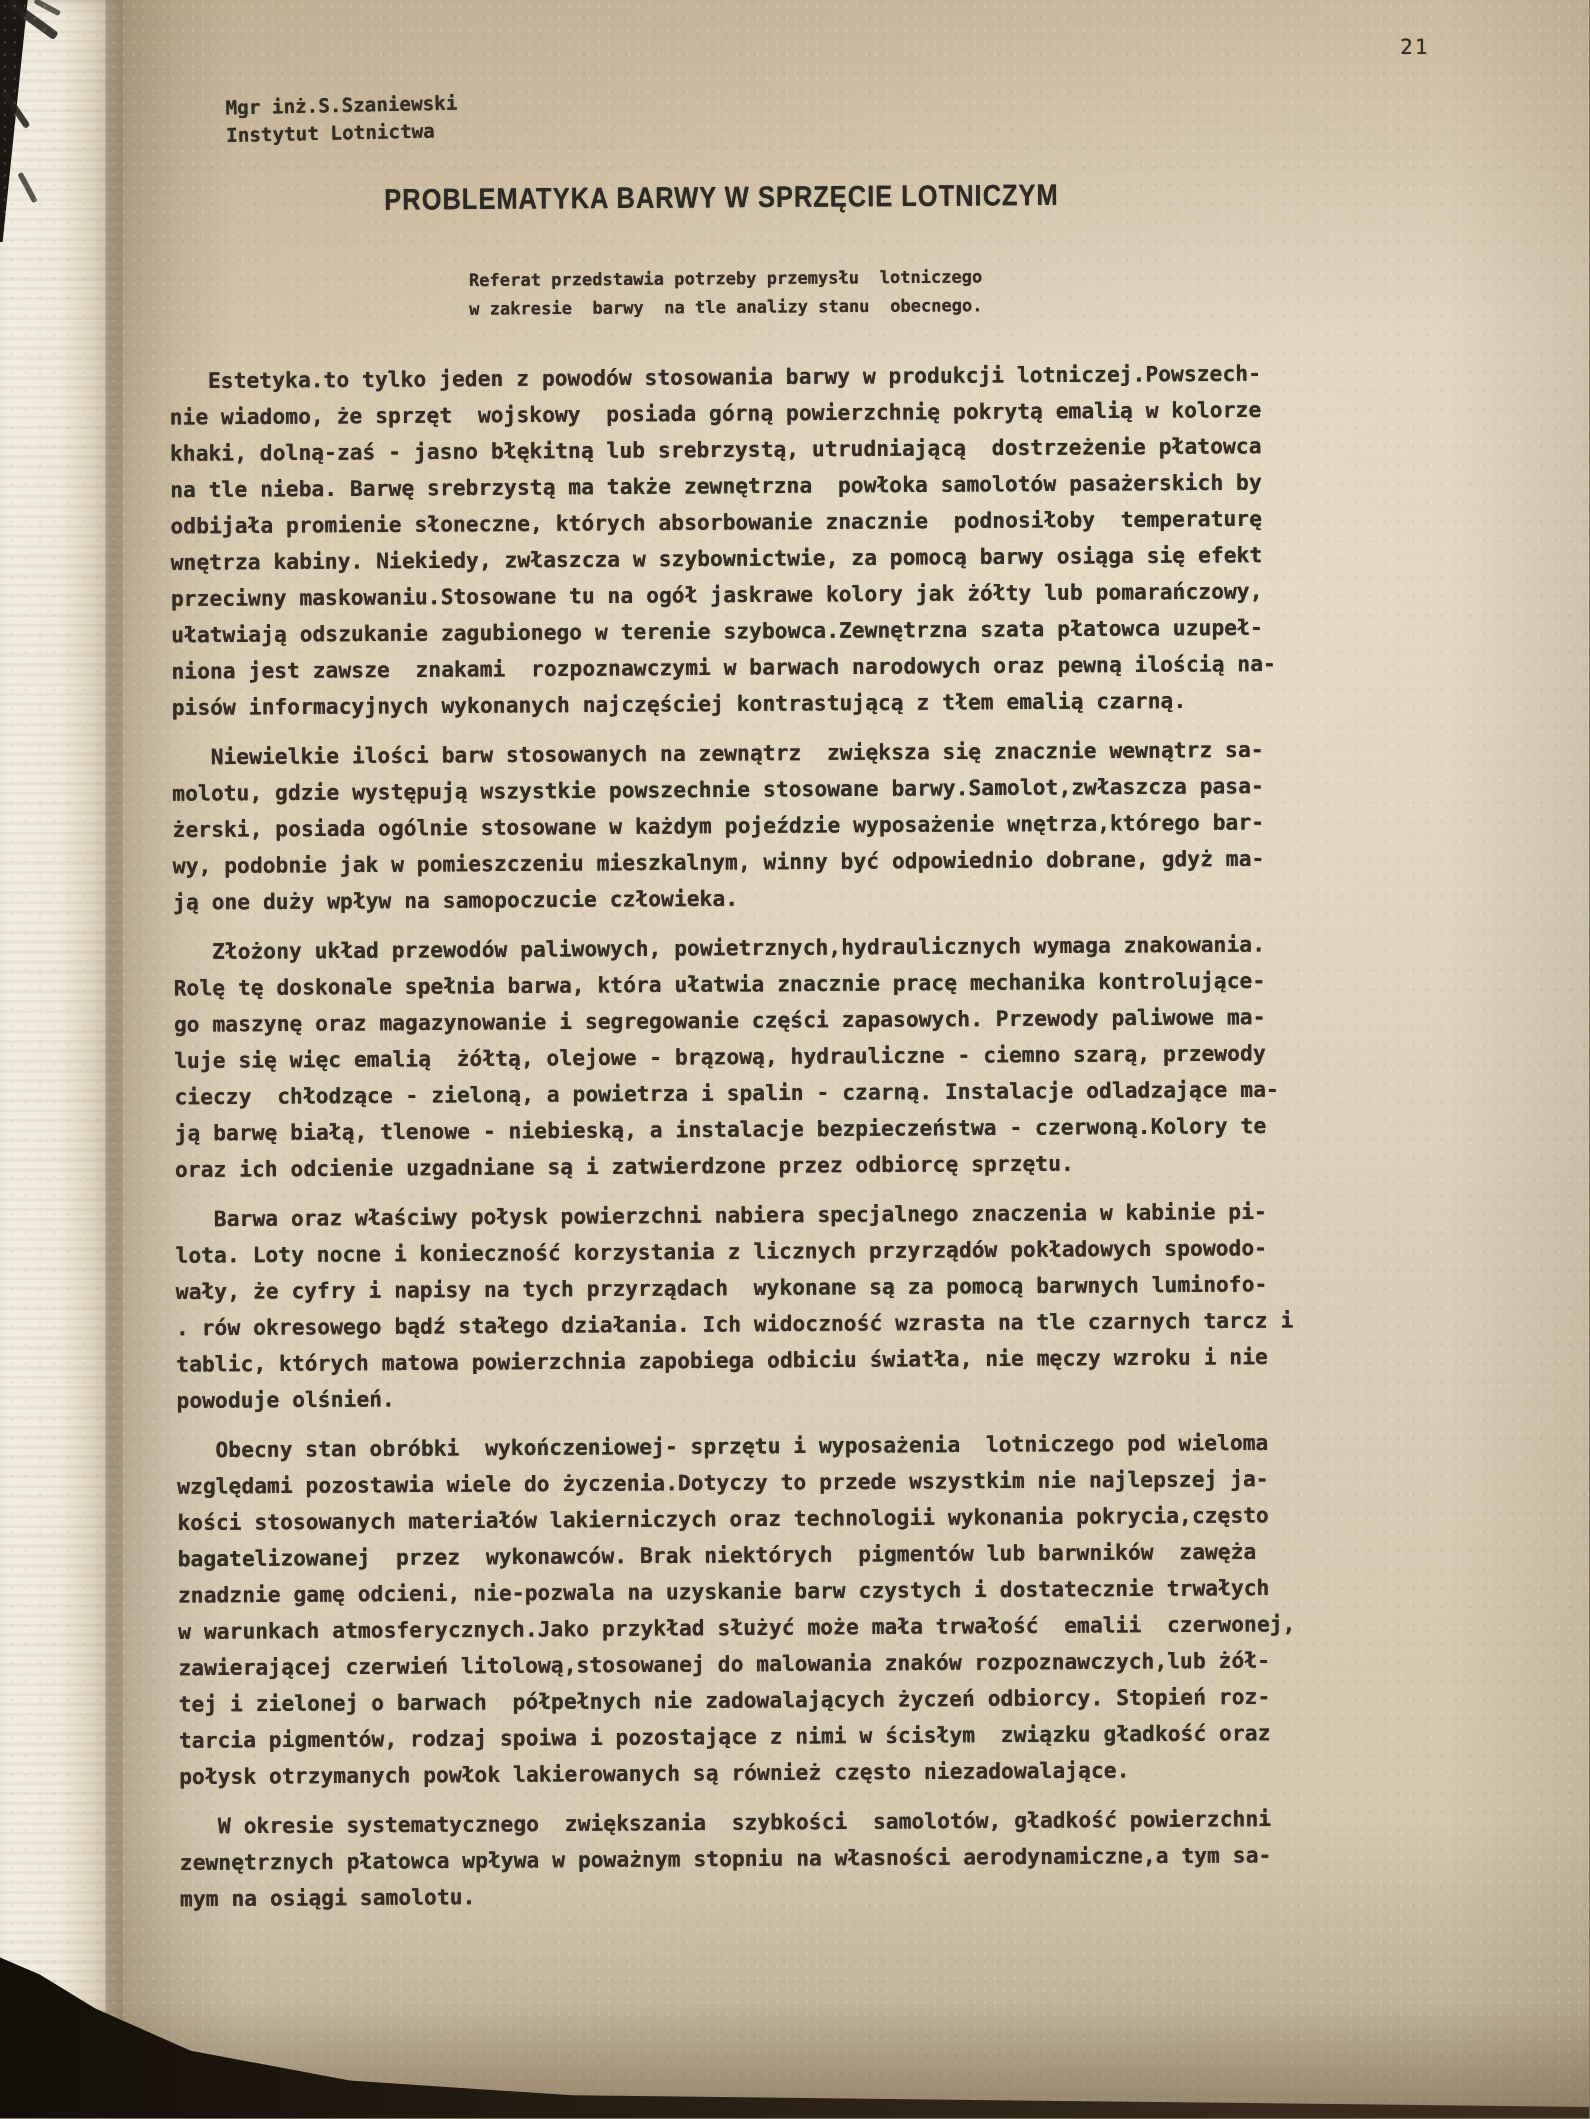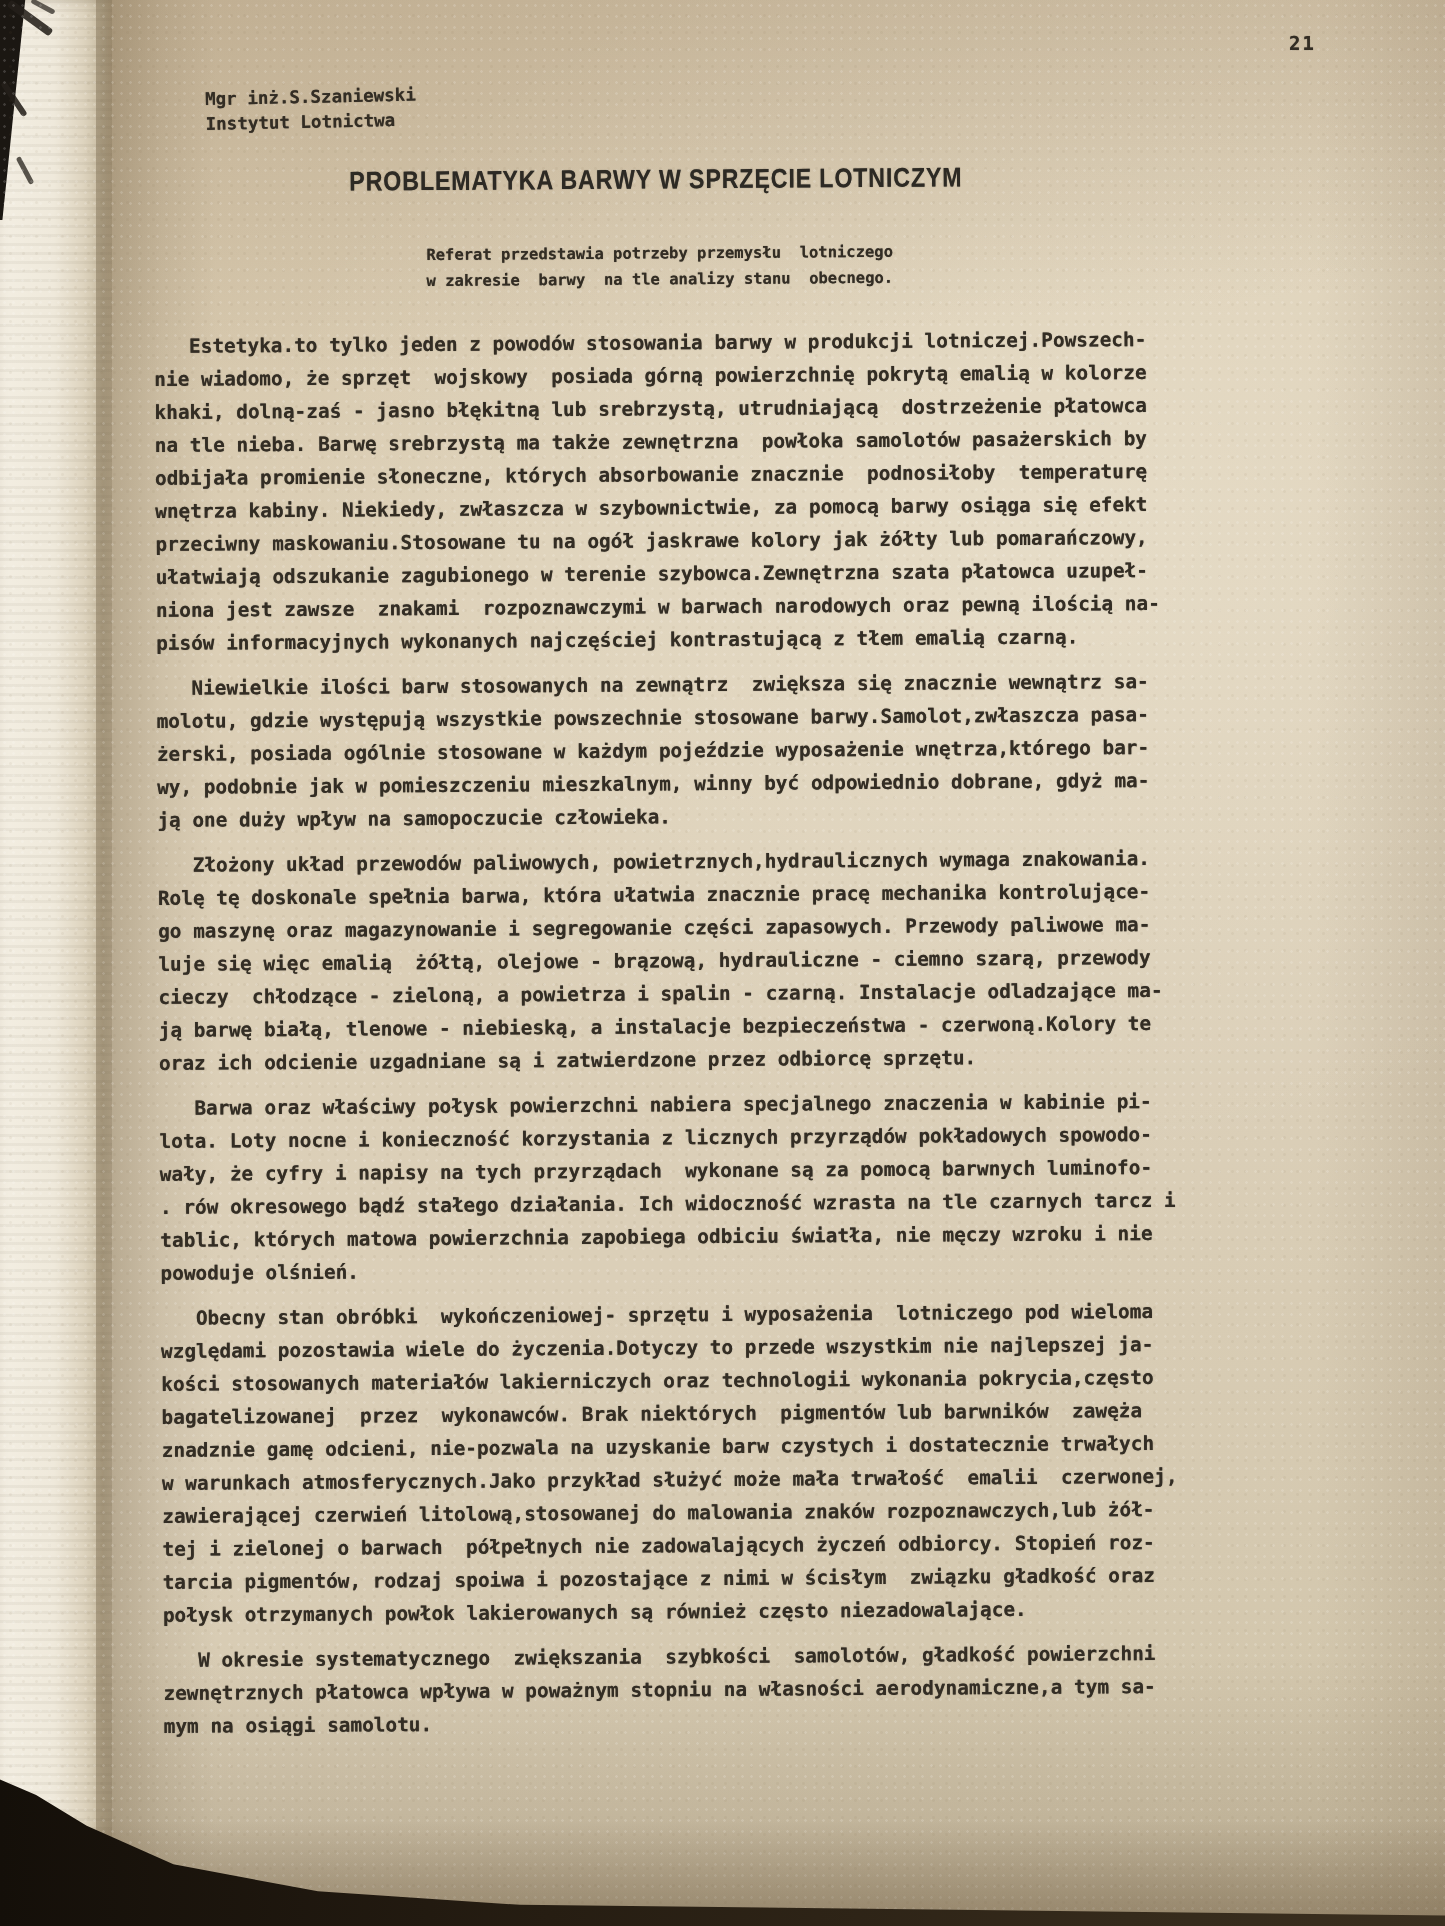--- a/index.html
+++ b/index.html
@@ -57,21 +57,21 @@
   }
   .curl-shadow{
     position:absolute;left:0;bottom:0;width:100%;height:150px;pointer-events:none;
     background:linear-gradient(0deg, rgba(92,72,45,0.38), transparent 70%);
   }
   
   .rot{position:absolute;inset:0;transform:rotate(-0.4deg);transform-origin:50% 40%;}
   .ink{color:#332d24;text-shadow:0 0 0.8px rgba(51,45,36,0.75);}
   .page-number{
     position:absolute;left:1278px;top:36px;
-    font-size:19px;font-weight:bold;letter-spacing:2px;margin-left:16px;
+    font-size:19px;font-weight:normal;letter-spacing:2px;
   }
   .author{
     position:absolute;left:210px;top:82px;
     font-size:17.5px;font-weight:bold;line-height:25px;
     transform:rotate(-0.8deg);
   }
   .title{
     position:absolute;left:160px;top:164px;width:1000px;text-align:center;
     font-family:"Liberation Sans","DejaVu Sans",sans-serif;
     font-size:27px;font-weight:700;letter-spacing:1px;color:#2d2a24;

